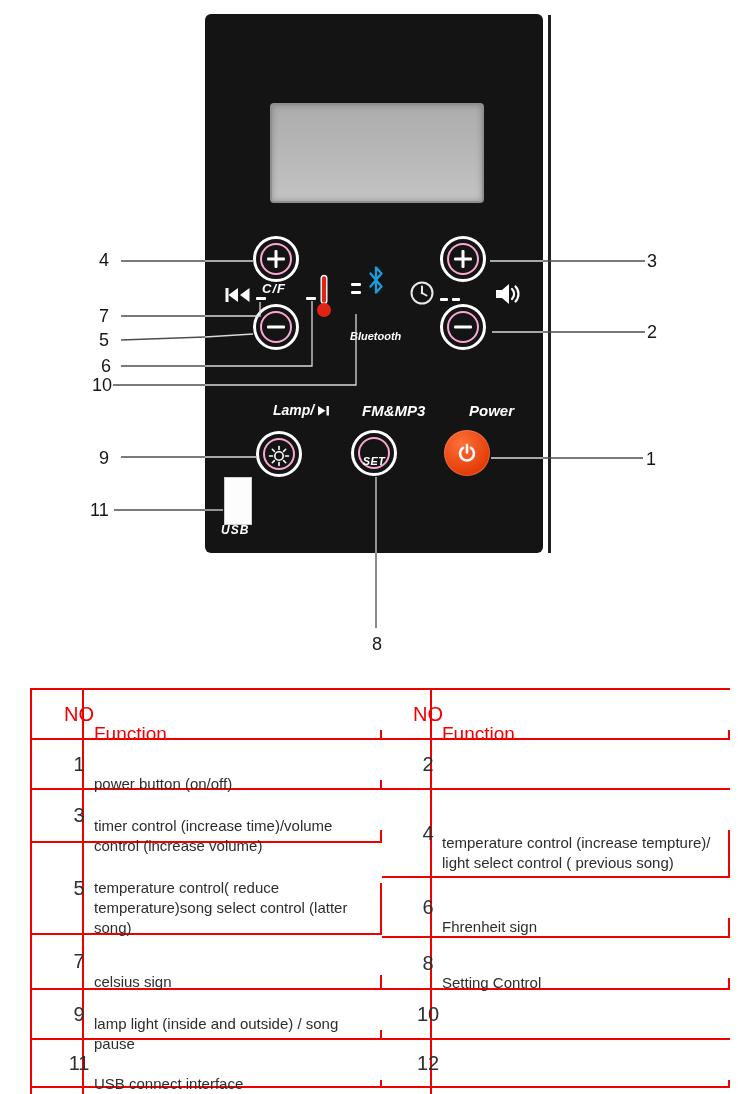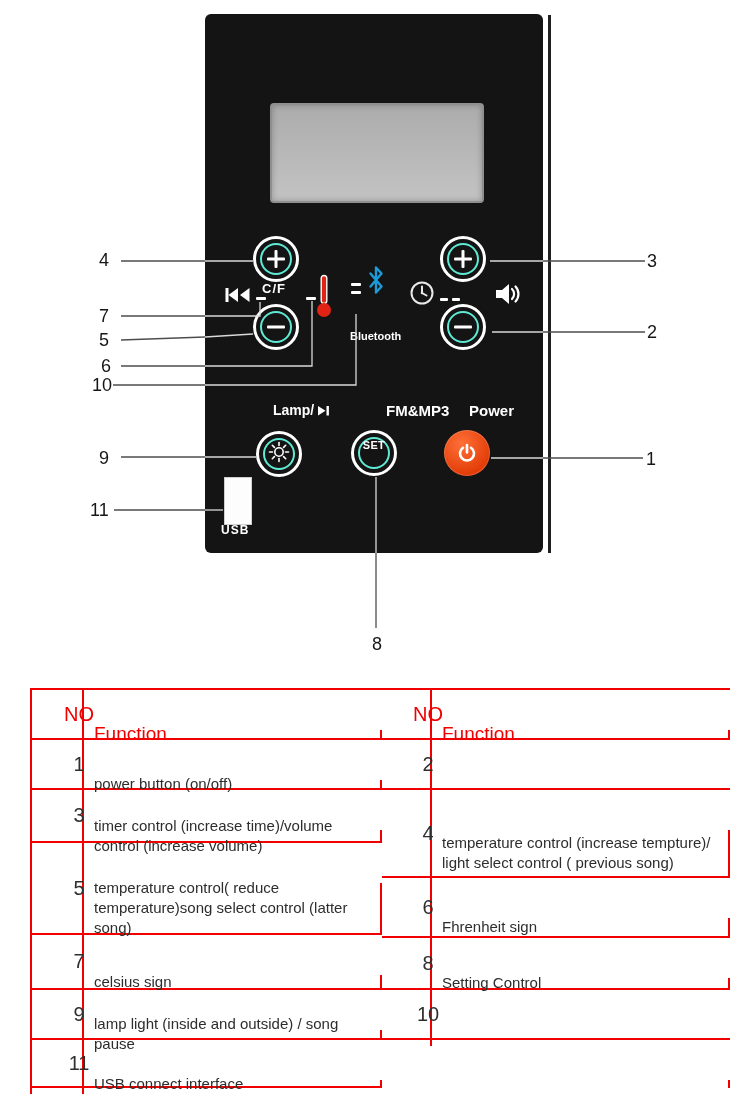--- a/index.html
+++ b/index.html
@@ -1,27 +1,27 @@
 <!DOCTYPE html>
 <html><head>
 <meta charset="utf-8">
 <style>
   html,body{margin:0;padding:0;background:#fff;}
   .stage{position:relative;width:754px;height:1094px;background:#ffffff;overflow:hidden;
          font-family:"Liberation Sans",sans-serif;}
   
-  .panel{position:absolute;left:205px;top:14px;width:338px;height:539px;background:#141414;border-radius:6px;}
+  .panel{position:absolute;left:205px;top:14px;width:338px;height:539px;background:#141414;border-radius:6px;font-style:italic;}
   .edge-line{position:absolute;left:548px;top:15px;width:3px;height:538px;background:#202020;}
   .screen{position:absolute;left:65px;top:89px;width:210px;height:96px;border-radius:4px;
           background:linear-gradient(180deg,#acacac,#c3c3c3);border:2px solid #8f8f8f;
           box-shadow:inset 0 0 6px rgba(0,0,0,.25);}
   .ring{position:absolute;width:46px;height:46px;border:3px solid #fff;border-radius:50%;
         box-sizing:border-box;background:#141414;display:flex;align-items:center;justify-content:center;}
-  .inner{width:32px;height:32px;border:2px solid #5eead4;border-radius:50%;box-sizing:border-box;
-         position:relative;display:flex;align-items:flex-start;justify-content:center;}
+  .inner{width:32px;height:32px;border:2px solid #f9a8d4;border-radius:50%;box-sizing:border-box;
+         position:relative;display:flex;align-items:flex-end;justify-content:center;}
   .inner.plus::before,.inner.minus::before{content:"";position:absolute;left:50%;top:50%;
          width:18px;height:3px;background:#fff;transform:translate(-50%,-50%);border-radius:1px;}
   .inner.plus::after{content:"";position:absolute;left:50%;top:50%;width:3px;height:18px;
          background:#fff;transform:translate(-50%,-50%);border-radius:1px;}
   .set-text{color:#fff;font-size:11px;font-weight:bold;letter-spacing:.3px;}
   .power-btn{position:absolute;width:46px;height:46px;border-radius:50%;
          background:radial-gradient(circle at 38% 30%,#ff7038,#e23c07 72%);
          display:flex;align-items:center;justify-content:center;box-shadow:inset 0 0 0 1px rgba(255,255,255,.18);}
   .plabel{position:absolute;color:#fff;font-weight:bold;font-size:15px;white-space:nowrap;display:flex;align-items:center;gap:2px;padding-left:24px;}
   .cf-label{position:absolute;color:#fff;font-weight:bold;font-size:13px;letter-spacing:1px;}
@@ -113,21 +113,21 @@
 
     <span class="plabel" style="left:44px;top:388px;font-size:14px;">
       <span>Lamp/</span>
       <span class="icon" style="position:static;">
         <svg width="13" height="13" viewBox="0 0 13 13">
           <polygon points="2,2 2,11.5 9.5,6.75" fill="#fff"></polygon>
           <rect x="10.5" y="2" width="2.4" height="9.5" fill="#fff"></rect>
         </svg>
       </span>
     </span>
-    <span class="plabel" style="left:133px;top:388px;margin-left:24px;">FM&amp;MP3</span>
+    <span class="plabel" style="left:133px;top:388px;">FM&amp;MP3</span>
     <span class="plabel" style="left:240px;top:388px;">Power</span>
 
     <div class="ring" style="left:51px;top:417px;">
       <div class="inner">
         <svg width="24" height="24" viewBox="0 0 24 24">
           <circle cx="12" cy="12" r="4.2" fill="none" stroke="#fff" stroke-width="1.6"></circle>
           <g stroke="#fff" stroke-width="1.6" stroke-linecap="round">
             <path d="M12,2.5 L12,5.5"></path>
               <path d="M12,18.5 L12,21.5"></path>
             <path d="M2.5,12 L5.5,12"></path>
@@ -254,20 +254,24 @@
         <div class="cno" style="width:50px;">6</div>
         <div class="cfn">Fhrenheit sign</div>
       </div>
       <div class="trow" style="height:52px;">
         <div class="cno" style="width:50px;">8</div>
         <div class="cfn">Setting Control</div>
       </div>
       <div class="trow" style="height:50px;">
         <div class="cno" style="width:50px;">10</div>
       </div>
+      <div class="trow" style="height:48px;">
+        <div class="cno" style="width:50px;">12</div>
+        <div class="cfn"></div>
+      </div>
       <div class="trow partial" style="height:6px;">
         <div class="cno" style="width:50px;"></div>
         <div class="cfn"></div>
       </div>
     </div>
 
   </div>
 </div>
 
 </body></html>

